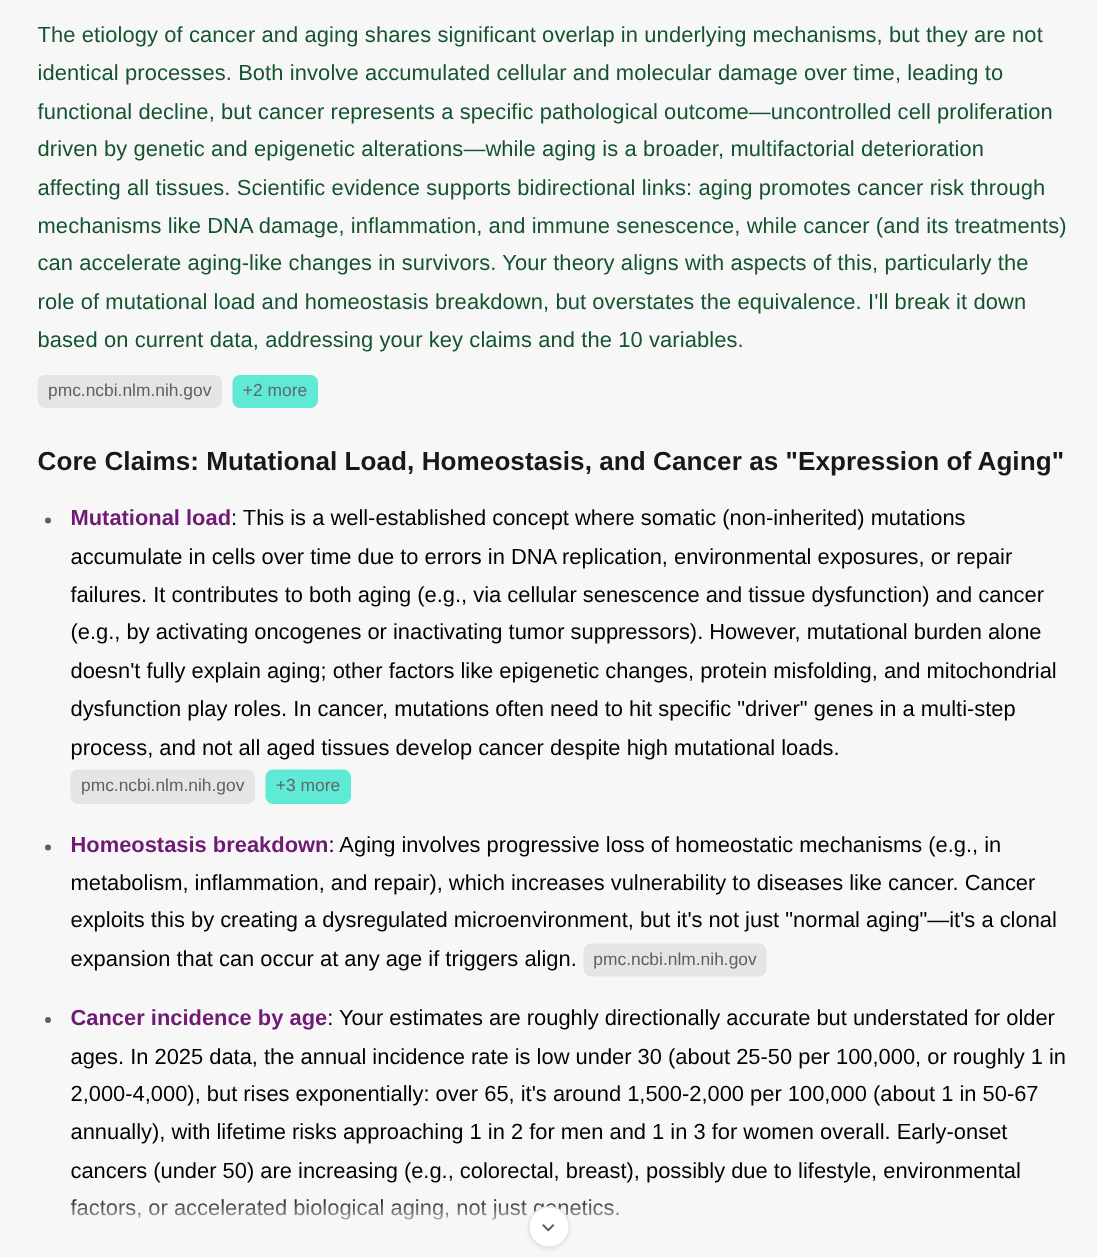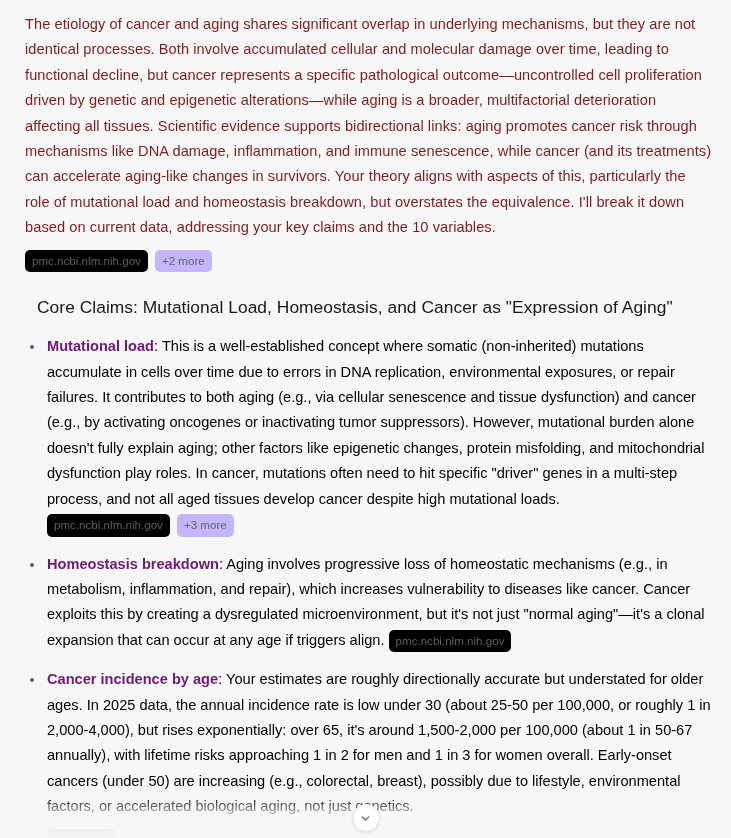--- a/index.html
+++ b/index.html
@@ -17,56 +17,56 @@
     position: relative;
   }
   .page {
     width: 731px;
     padding: 12px 18px 0 25px;
   }
   p.intro {
     margin: 0;
     font-size: 14.6px;
     line-height: 25.4px;
-    color: #7f1d1d;
+    color: #14532d;
     letter-spacing: 0.005em;
   }
   .cite-row {
     margin-top: 9px;
     display: flex;
     align-items: center;
     gap: 7px;
     flex-wrap: wrap;
   }
   .cite-row.inline {
     display: inline-flex;
     margin-top: 0;
     vertical-align: middle;
     gap: 7px;
   }
   .chip {
     display: inline-block;
-    background: #000000;
+    background: #e5e5e5;
     color: #5c5f66;
     border-radius: 5px;
     font-size: 11.6px;
     line-height: 1;
     padding: 5px 7px 6px 7px;
     white-space: nowrap;
   }
   .chip.more {
-    background: #c4b5fd;
+    background: #5eead4;
     color: #62656c;
   }
   h2.section-title {
     font-size: 17.4px;
     line-height: 26px;
-    font-weight: normal;
+    font-weight: bold;
     color: #17181b;
-    margin: 22px 0 0 12px;
+    margin: 22px 0 0 0;
     letter-spacing: 0.002em;
   }
   ul.claims {
     list-style: none;
     margin: 14px 0 0 0;
     padding: 0;
   }
   ul.claims > li {
     position: relative;
     padding-left: 22px;

